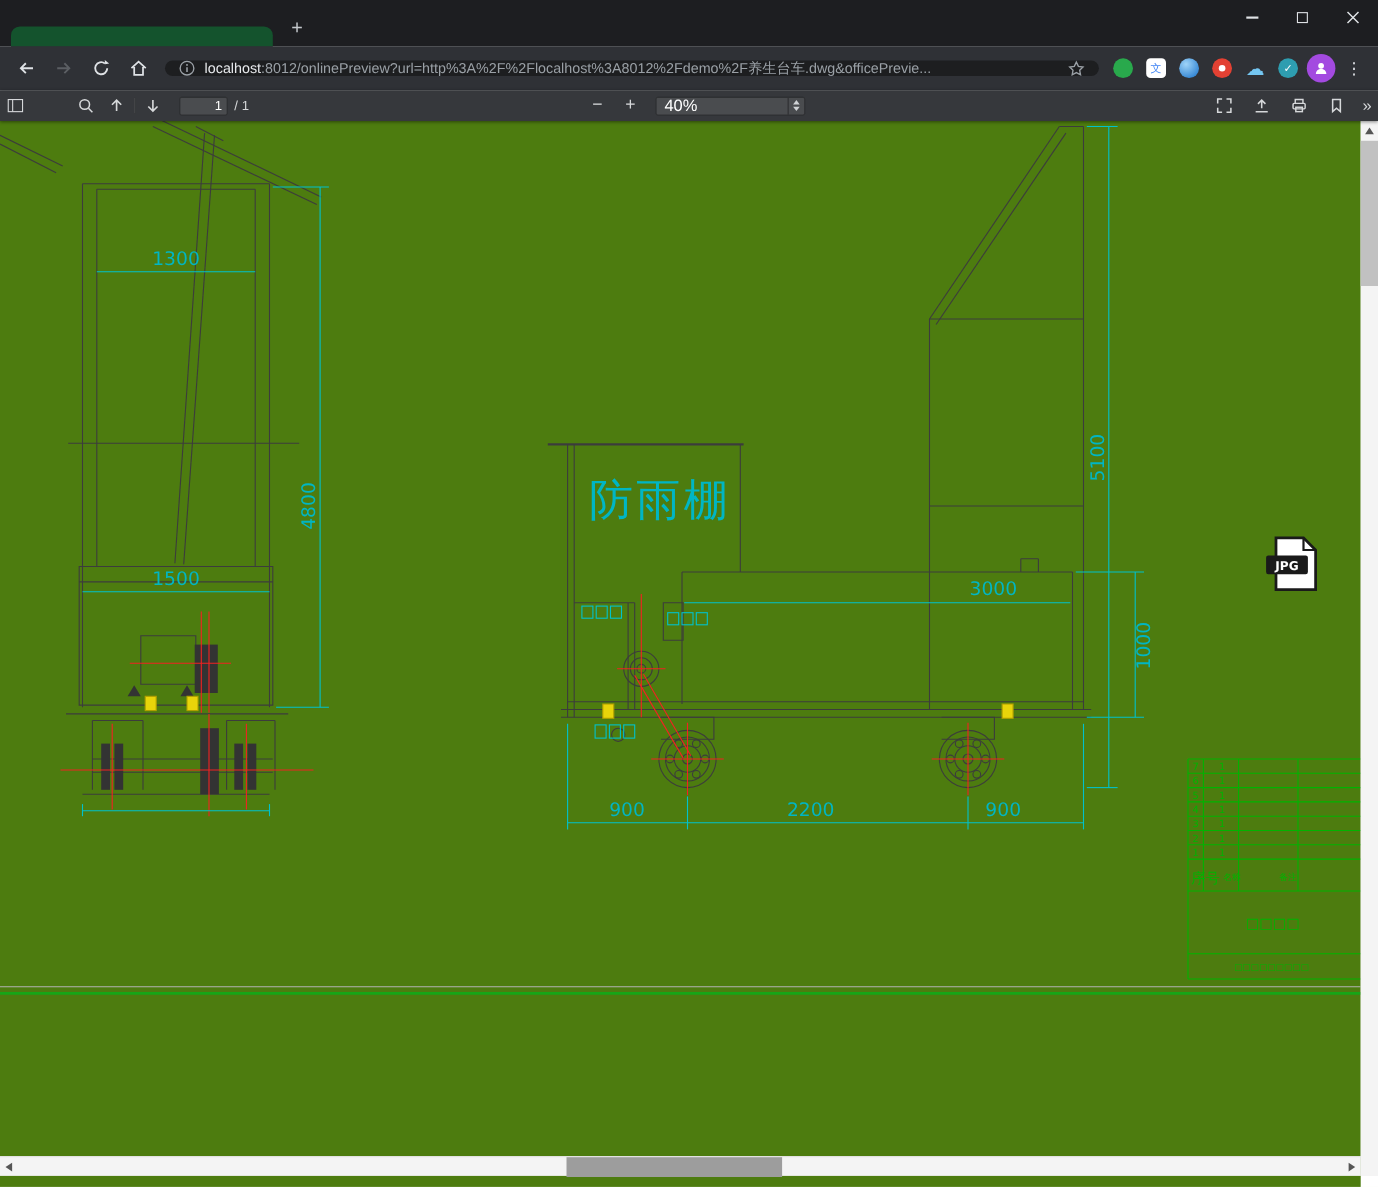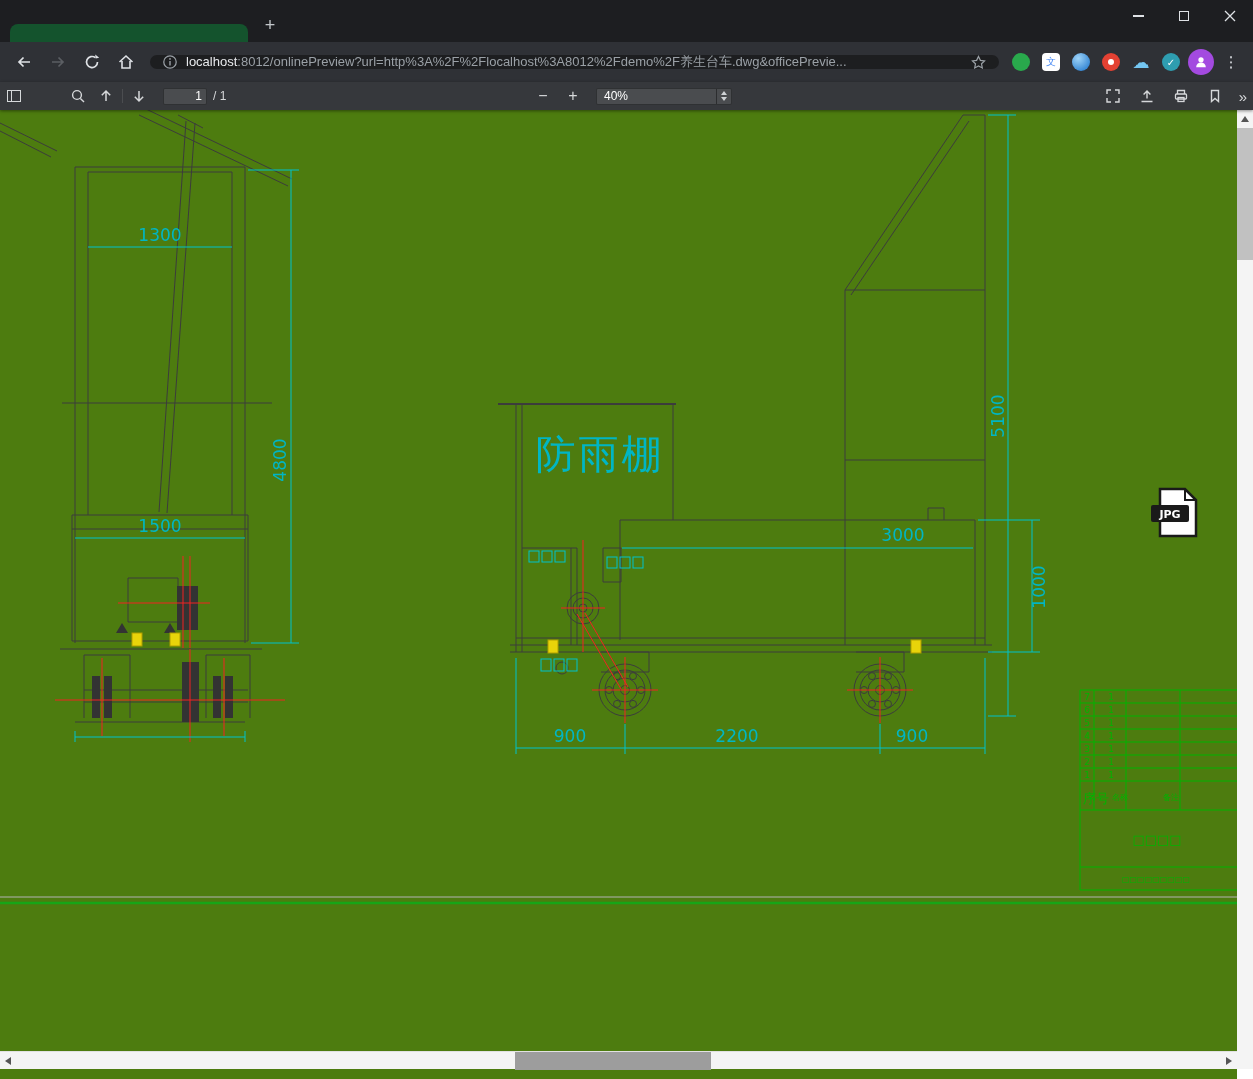--- a/index.html
+++ b/index.html
@@ -38,21 +38,21 @@
   .pdfbar{position:absolute;left:0;top:82px;width:1253px;height:28px;background:#36383c;
     box-shadow:0 1px 3px rgba(0,0,0,.45);display:flex;align-items:center;color:#d6d8da;z-index:20}
   .pbtn{width:28px;height:26px;display:flex;align-items:center;justify-content:center;cursor:pointer;flex:none}
   .psep{width:1px;height:14px;background:#222;border-right:1px solid #4b4d50;margin:0 2px;flex:none}
   .page-input{width:44px;height:17px;background:rgba(255,255,255,.10);border:1px solid rgba(0,0,0,.35);
     color:#fff;font-size:12px;text-align:right;padding:0 4px;border-radius:2px}
   .page-total{font-size:12px;color:#d6d8da;margin-left:6px;white-space:nowrap}
   .zoom-group{position:absolute;left:528px;top:0;height:28px;display:flex;align-items:center}
   .zoom-sign{width:30px;text-align:center;font-size:16px;color:#d6d8da;cursor:pointer}
   .zoom-select{width:136px;height:17px;background:rgba(255,255,255,.10);border:1px solid rgba(0,0,0,.35);
-    border-radius:2px;display:flex;align-items:center;font-size:12px;color:#fff;padding-left:7px;cursor:pointer}
+    border-radius:2px;display:flex;align-items:center;font-size:15px;color:#fff;padding-left:7px;cursor:pointer}
   .zoom-select .spin{margin-left:auto;border-left:1px solid rgba(0,0,0,.4);height:100%;width:15px;
     display:flex;flex-direction:column;align-items:center;justify-content:center;gap:2px}
   .tri-up{width:0;height:0;border-left:3.5px solid transparent;border-right:3.5px solid transparent;
     border-bottom:4px solid #cfd2d5}
   .tri-down{width:0;height:0;border-left:3.5px solid transparent;border-right:3.5px solid transparent;
     border-top:4px solid #cfd2d5}
   .right-tools{position:absolute;right:6px;top:0;height:28px;display:flex;align-items:center}
   .more-btn{font-size:15px;color:#d6d8da;margin-left:10px}
 
   

